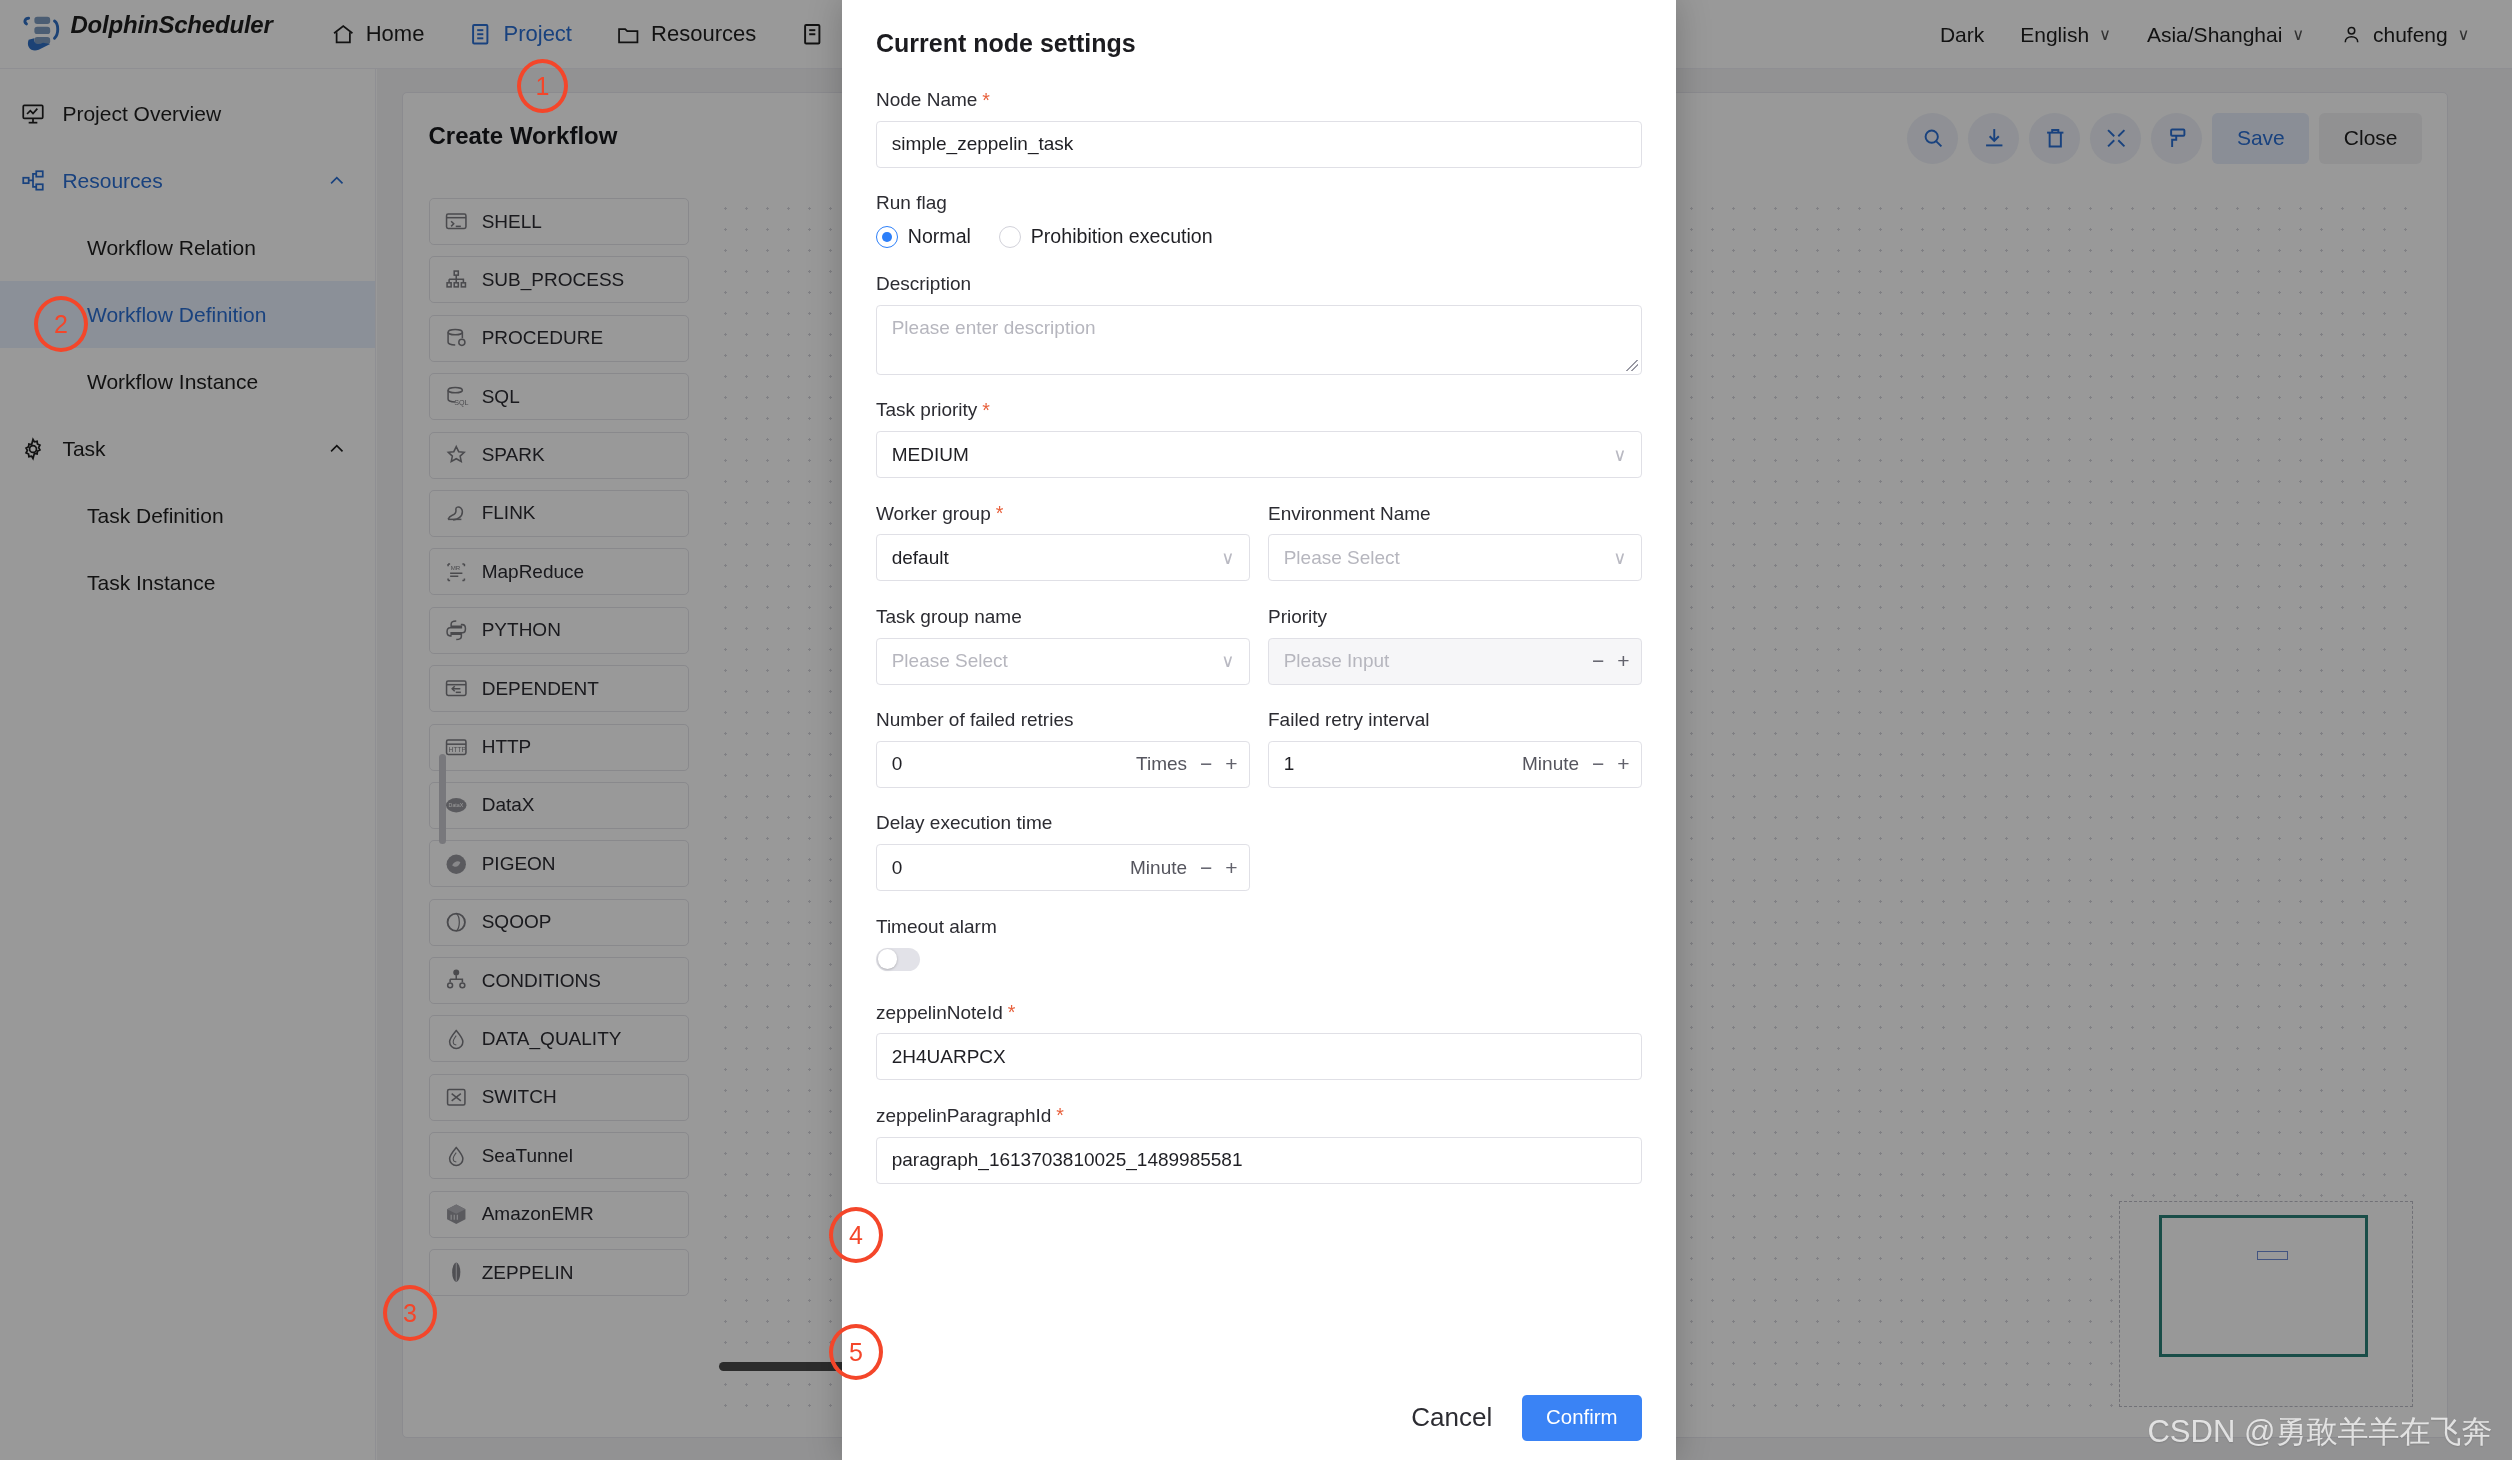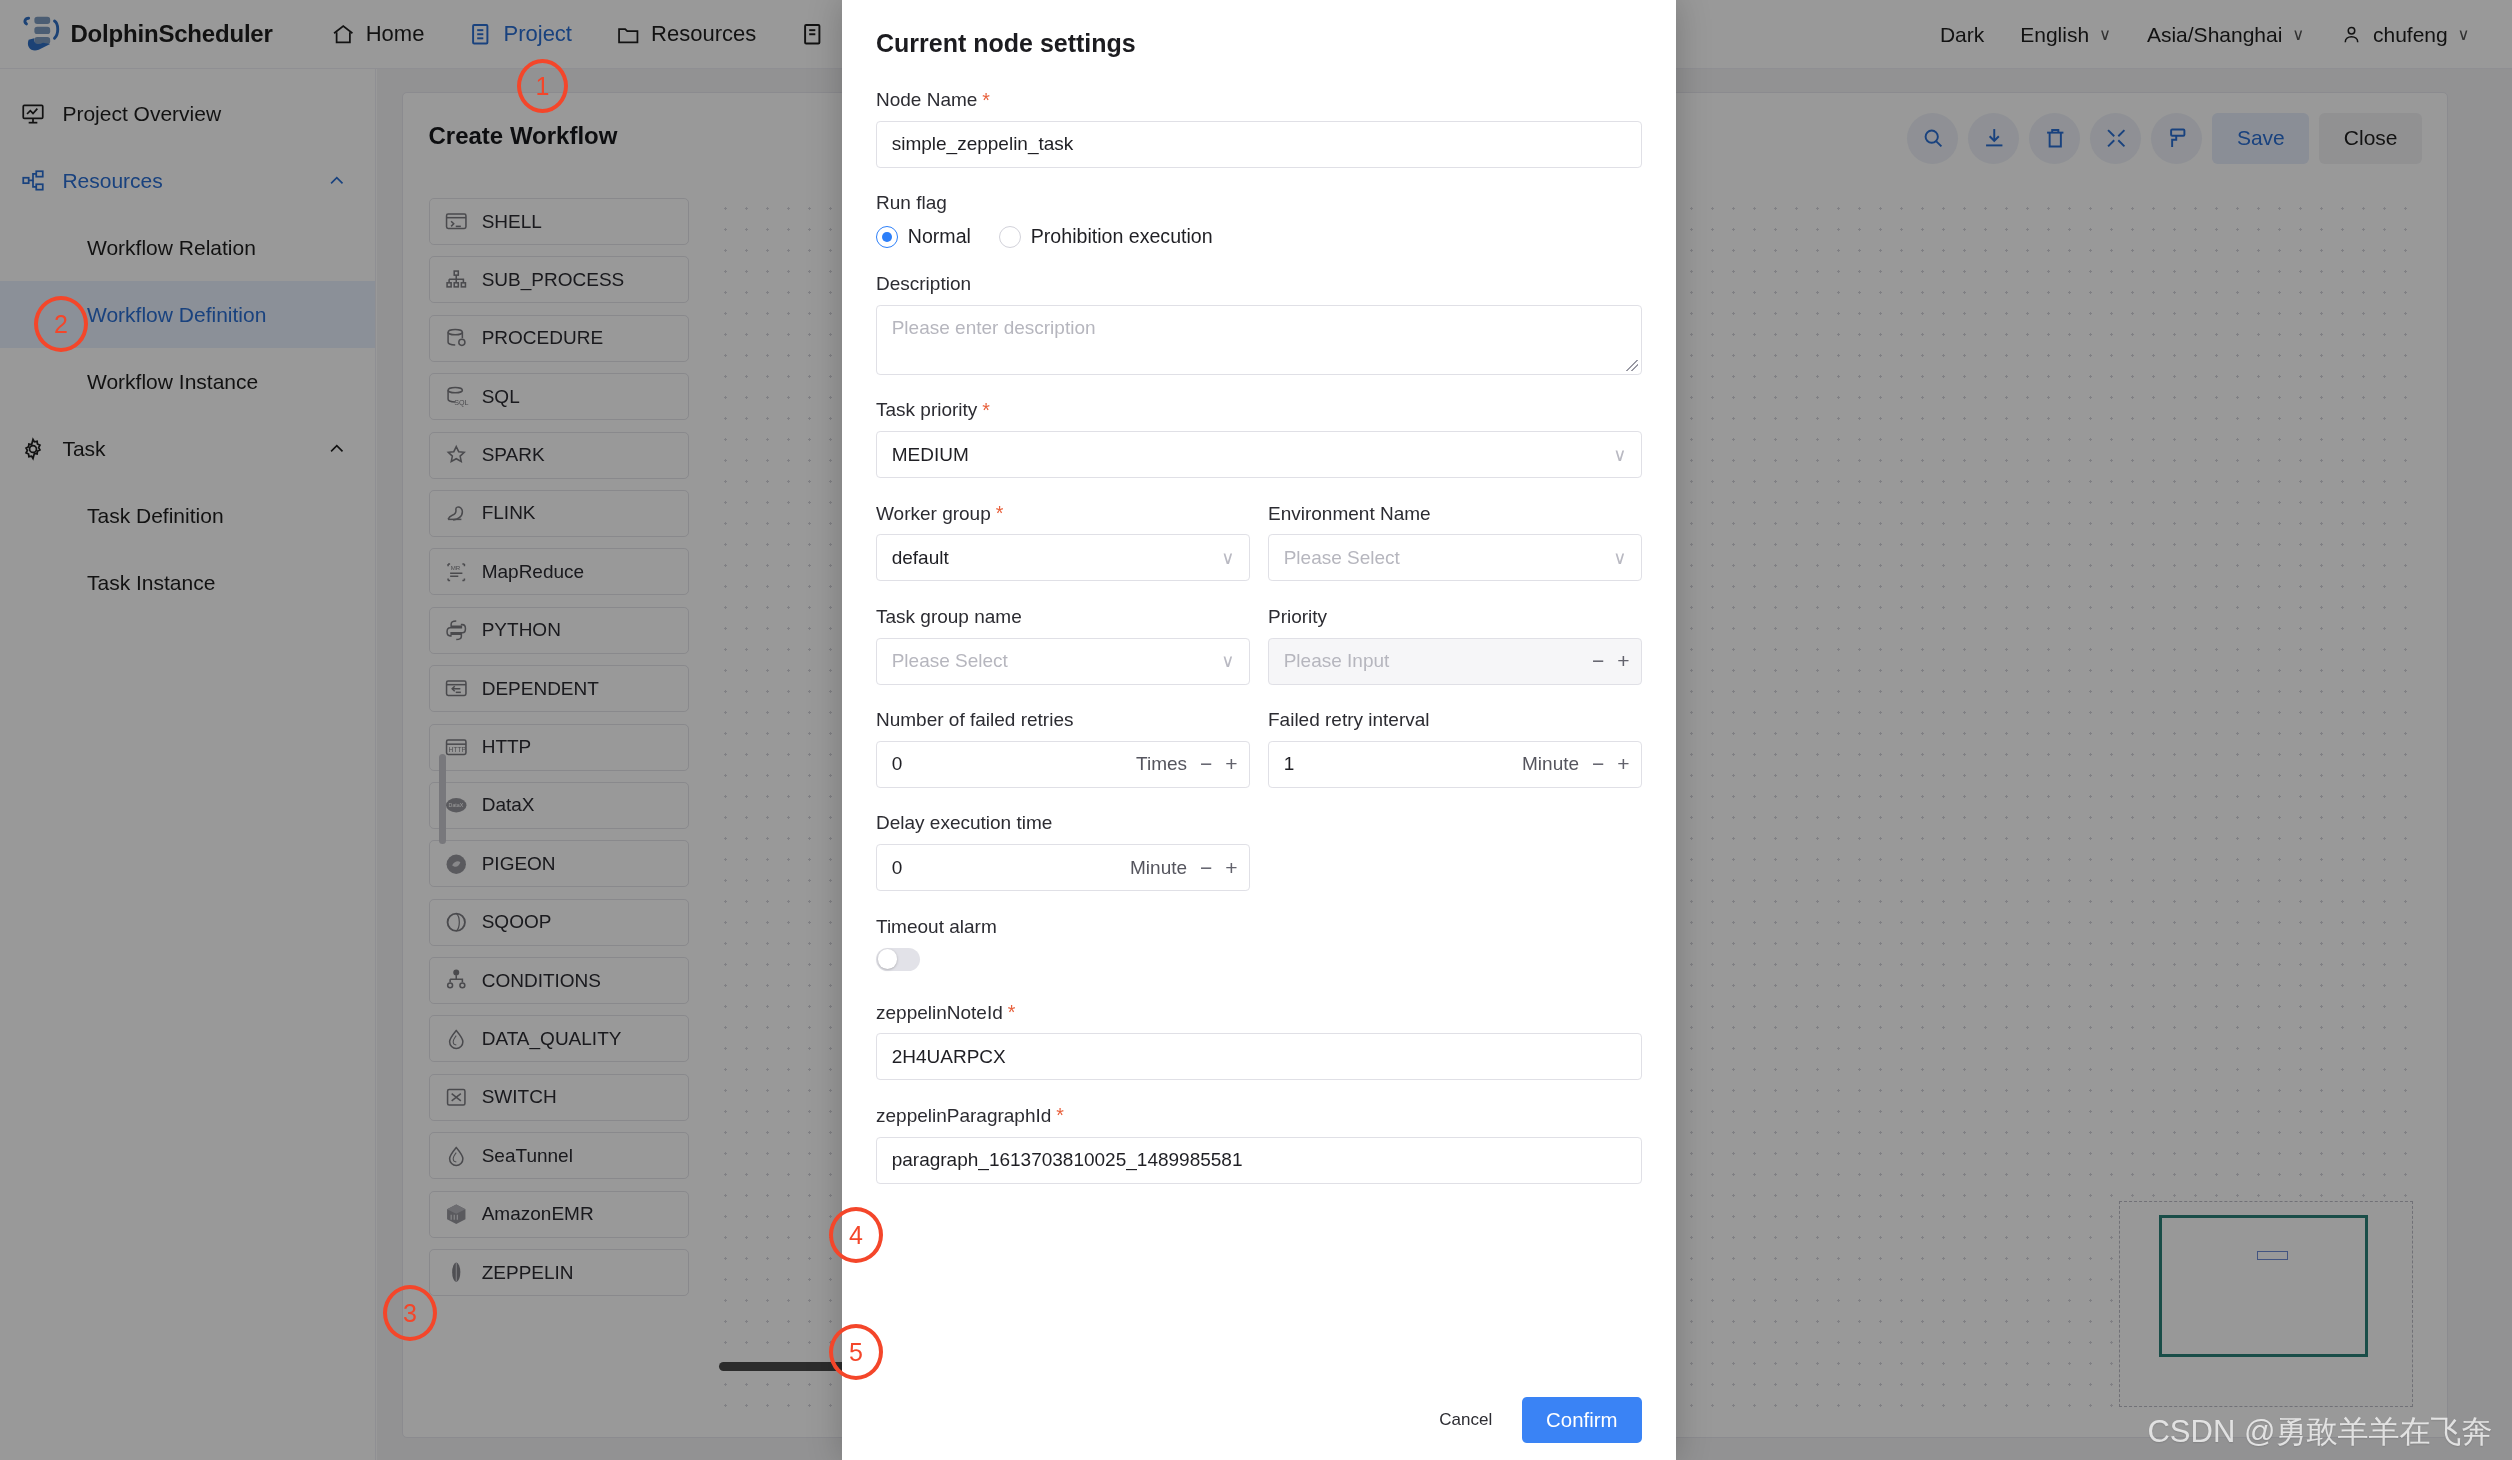--- a/index.html
+++ b/index.html
@@ -30,22 +30,22 @@
 
   
   #topbar {
     position: absolute; top: 0; left: 0;
     width: 2512px; height: 69px;
     background: #fff;
     border-bottom: 0.8px solid #efeff5;
     display: flex; align-items: center;
   }
   .brand {
-    display: flex; align-items: center;
-    margin-left: 19.6px; gap: 4.9px;
+    display: flex; 
+    margin-left: 19.6px; gap: 4.9px; font-style: italic;
   }
   .brand-logo { width: 46px; height: 46px; flex: none; }
   .brand-name {
     font-size: 24px; font-weight: 700; color: #1f1f1f;
     letter-spacing: -0.2px;
   }
   .nav-items { display: flex; align-items: center; margin-left: 36px; gap: 0; }
   .nav-item {
     display: flex; align-items: center; gap: 10.6px;
     padding: 0 22px; height: 69px;
@@ -252,21 +252,21 @@
     background: #fff; box-shadow: 0 0.8px 2.5px rgba(0,0,0,.25);
   }
 
   #modal-footer {
     position: absolute; left: 0; right: 0; bottom: 18px;
     display: flex; justify-content: flex-end; align-items: center;
     gap: 11.4px; padding-right: 34px;
   }
   .btn-cancel {
     background: transparent; border: none;
-    font-size: 17px; color: #2c2c32; cursor: pointer;
+    font-size: 26px; color: #2c2c32; cursor: pointer;
     padding: 9.8px 18px; font-family: "Liberation Sans", sans-serif;
   }
   .btn-confirm {
     background: #3a83f5; border: none; color: #fff;
     font-size: 20.4px; border-radius: 4.9px; padding: 11.4px 24.5px;
     cursor: pointer; font-family: "Liberation Sans", sans-serif;
   }
 
   
   .step {

